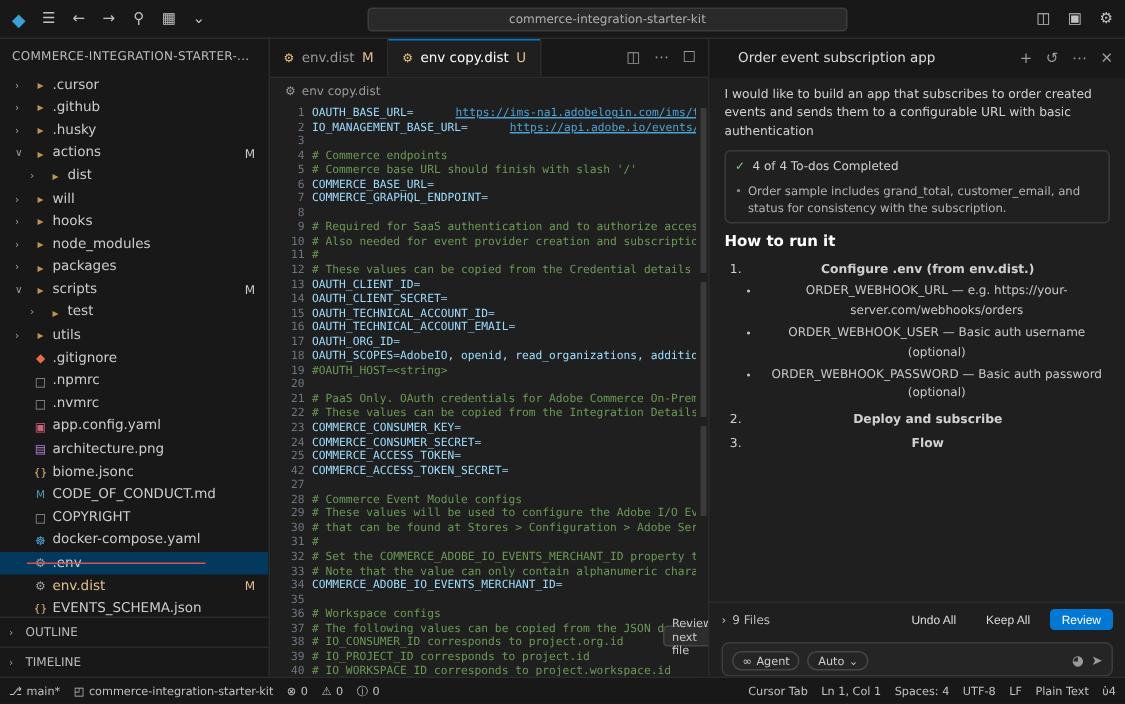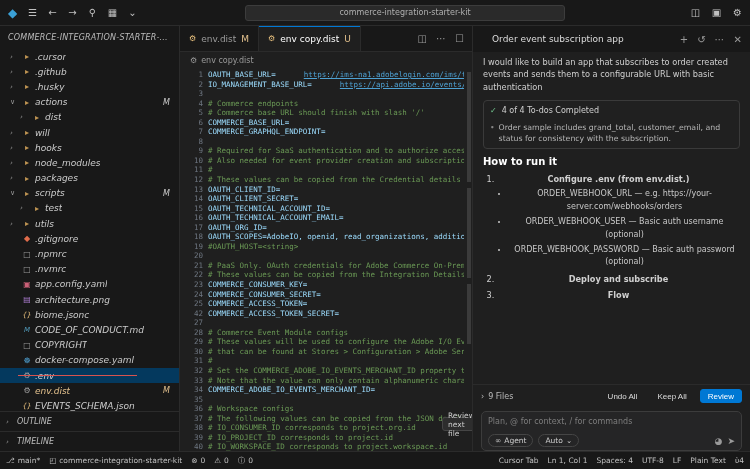--- a/index.html
+++ b/index.html
@@ -28,21 +28,21 @@
     border-radius: 3px; display: flex; align-items: center; justify-content: center;
     color: #b0b0b0; font-size: 8px;
   }
   .tb-right { width: 120px; display: flex; align-items: center; justify-content: flex-end; gap: 8px; }
 
   .body { flex: 1; display: flex; min-height: 0; }
 
   
   .sidebar {
     width: 180px; background: #181818; border-right: 1px solid #2b2b2b;
-    display: flex; flex-direction: column; min-height: 0; font-style: italic;
+    display: flex; flex-direction: column; min-height: 0;
   }
   .side-header {
     height: 22px; display: flex; align-items: center; padding: 0 8px;
     font-size: 8px; color: #bbbbbb; letter-spacing: .2px; flex: 0 0 22px;
   }
   .tree { flex: 1; overflow: hidden; padding-top: 1px; }
   .row {
     height: 15.2px; display: flex; align-items: center; padding-left: 10px;
     font-size: 9px; color: #cccccc; white-space: nowrap; position: relative;
   }
@@ -450,21 +450,20 @@
         <span class="files-chip">
           <span>›</span>
           <span>9 Files</span>
         </span>
         <button class="btn flat">Undo All</button>
         <button class="btn flat">Keep All</button>
         <button class="btn primary">Review</button>
       </div>
 
       <div class="chat-input">
-        <div class="ci-placeholder">Plan, @ for context, / for commands</div>
         <div class="ci-bottom">
           <span class="pill">
             <span>∞</span>
             <span>Agent</span>
           </span>
           <span class="pill">
             <span>Auto</span>
             <span>⌄</span>
           </span>
           <span class="ci-spacer"></span>

